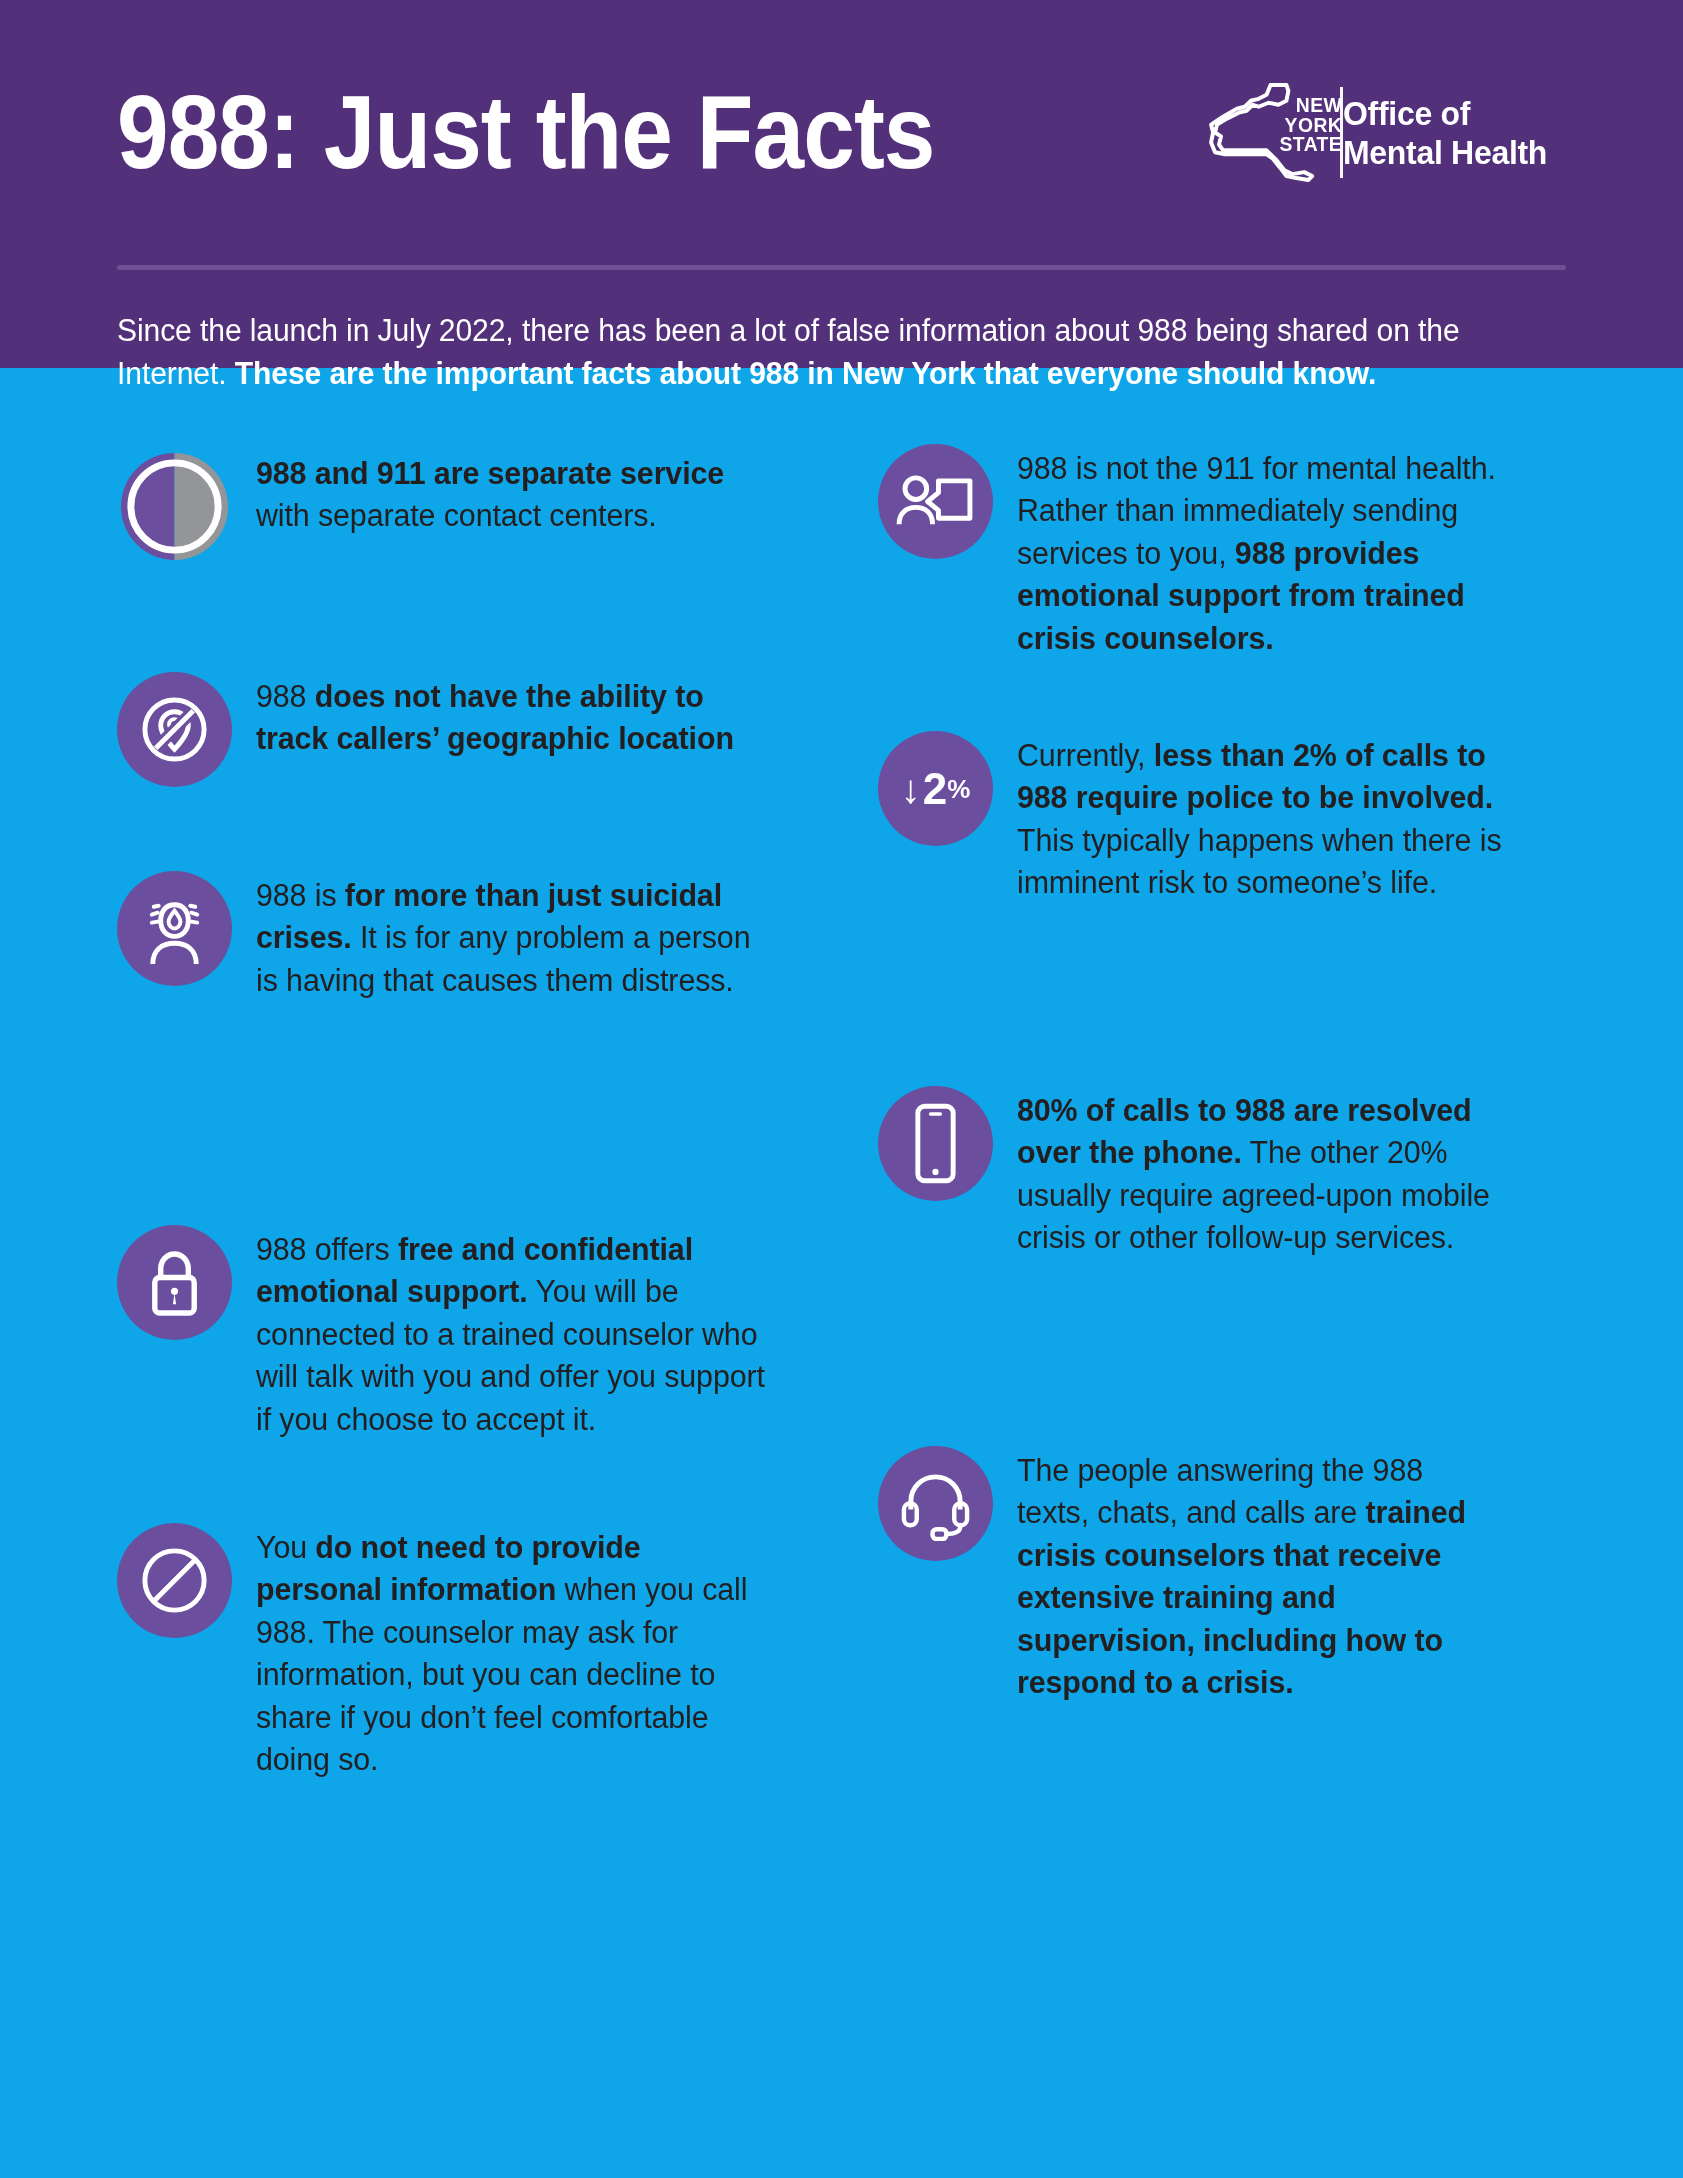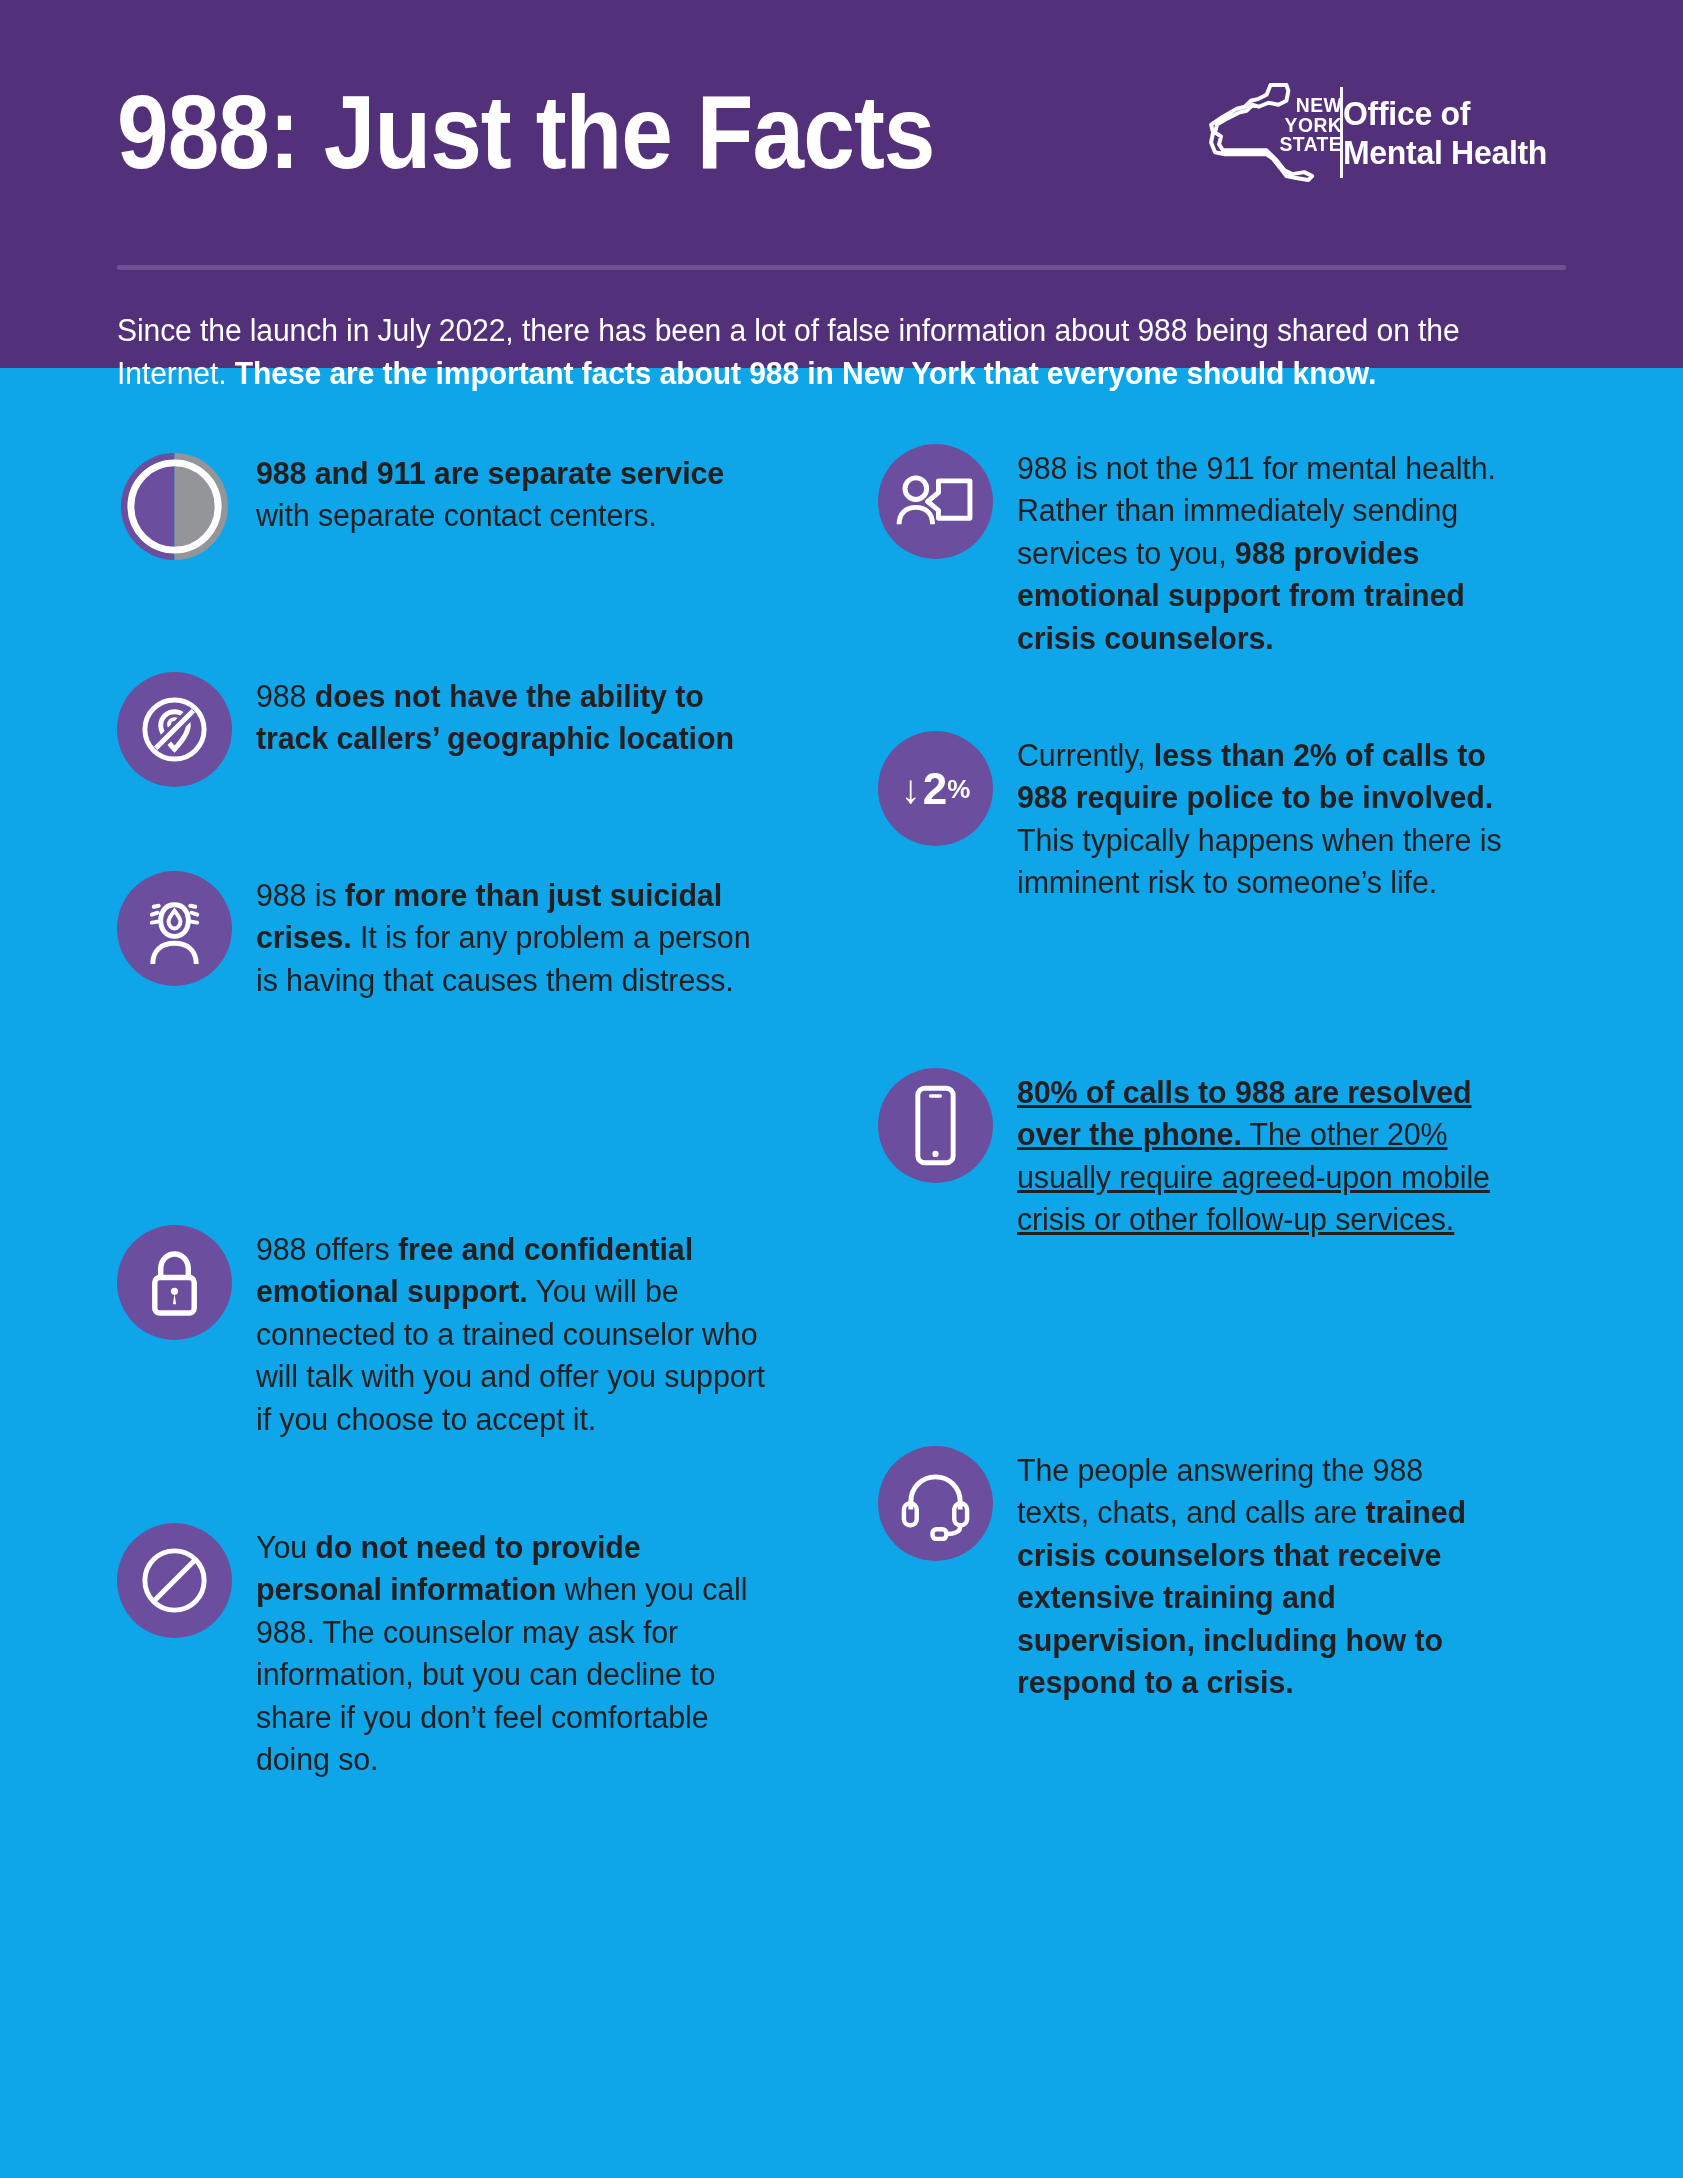--- a/index.html
+++ b/index.html
@@ -326,21 +326,21 @@
       <div class="fact-icon">
         <div class="pct-badge">
           <span class="arrow">↓</span>
             <span>2</span>
             <span class="sm">%</span>
         </div>
       </div>
       <div class="fact-text" style="max-width:495px;"><span>Currently, </span><b>less than 2% of calls to 988 require police to be involved.</b><span> This typically happens when there is imminent risk to someone’s life.</span></div>
     </div>
 
-    <div class="fact" style="top:619px;text-decoration:underline;">
+    <div class="fact" style="top:637px;">
       <div class="fact-icon">
         <svg width="51" height="83" viewBox="0 0 52 84" aria-hidden="true">
           <rect x="8" y="4" width="36" height="76" rx="7" fill="none" stroke="#ffffff" stroke-width="5"></rect>
           <line x1="21" y1="12" x2="31" y2="12" stroke="#ffffff" stroke-width="3.5" stroke-linecap="round"></line>
           <circle cx="26" cy="71" r="3.2" fill="#ffffff"></circle>
         </svg>
       </div>
       <div class="fact-text" style="max-width:495px;"><b>80% of calls to 988 are resolved over the phone.</b><span> The other 20% usually require agreed-upon mobile crisis or other follow-up services.</span></div>
     </div>
 

